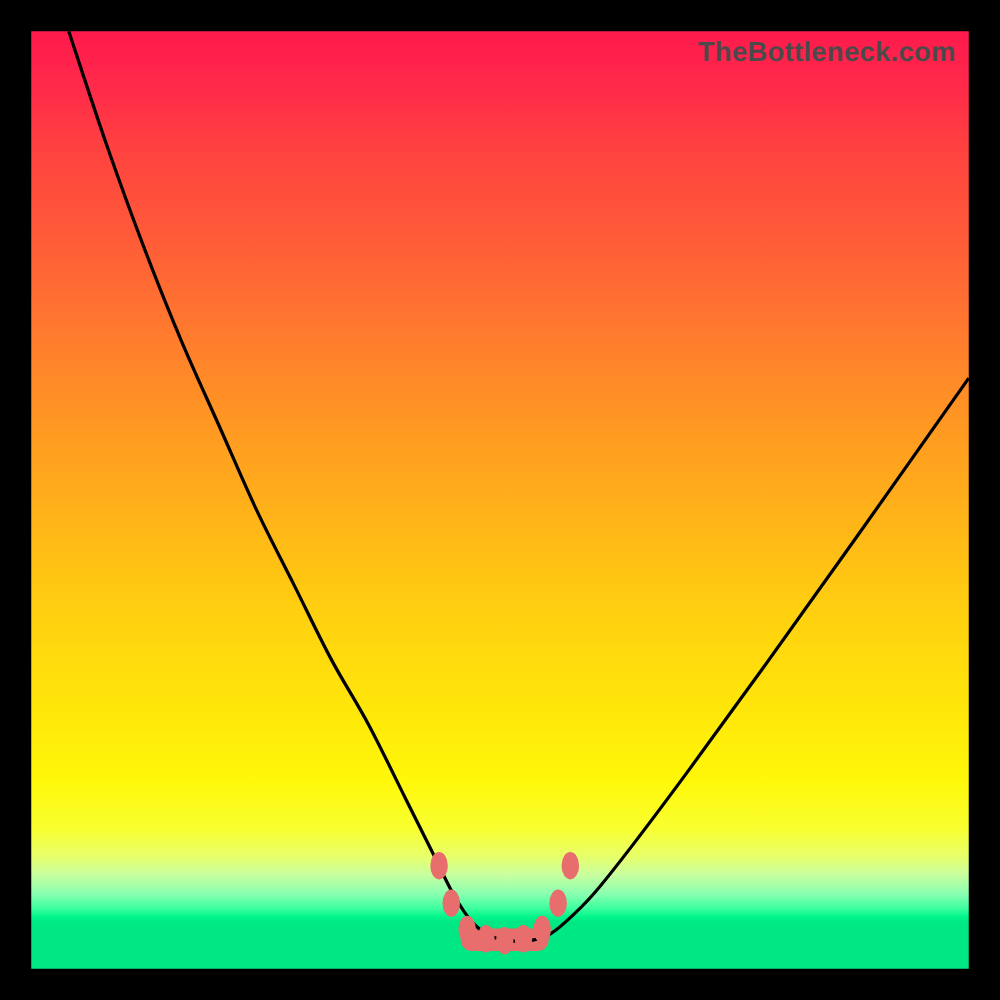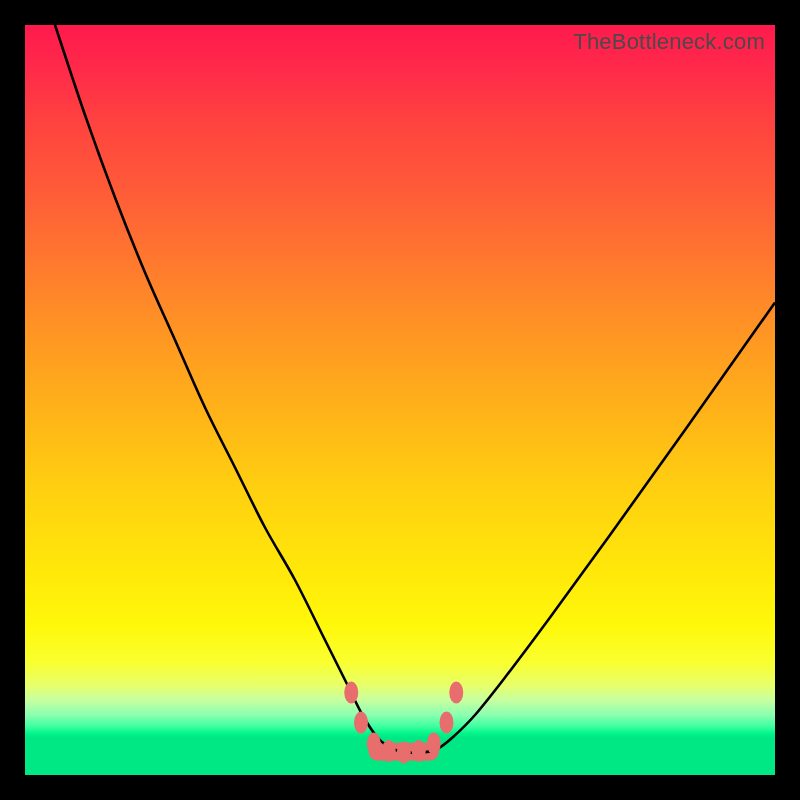--- a/index.html
+++ b/index.html
@@ -45,21 +45,21 @@
       #00e884 95%,
       #00e884 100%
     );
   }
   .watermark {
     position: absolute;
     top: 4px;
     right: 10px;
     color: #4a4a4a;
     font-size: 22px;
-    font-weight: 400;
+    font-weight: 700;
     letter-spacing: 0.2px;
     user-select: none;
   }
   svg.curve {
     position: absolute;
     inset: 0;
     width: 100%;
     height: 100%;
     overflow: visible;
   }

